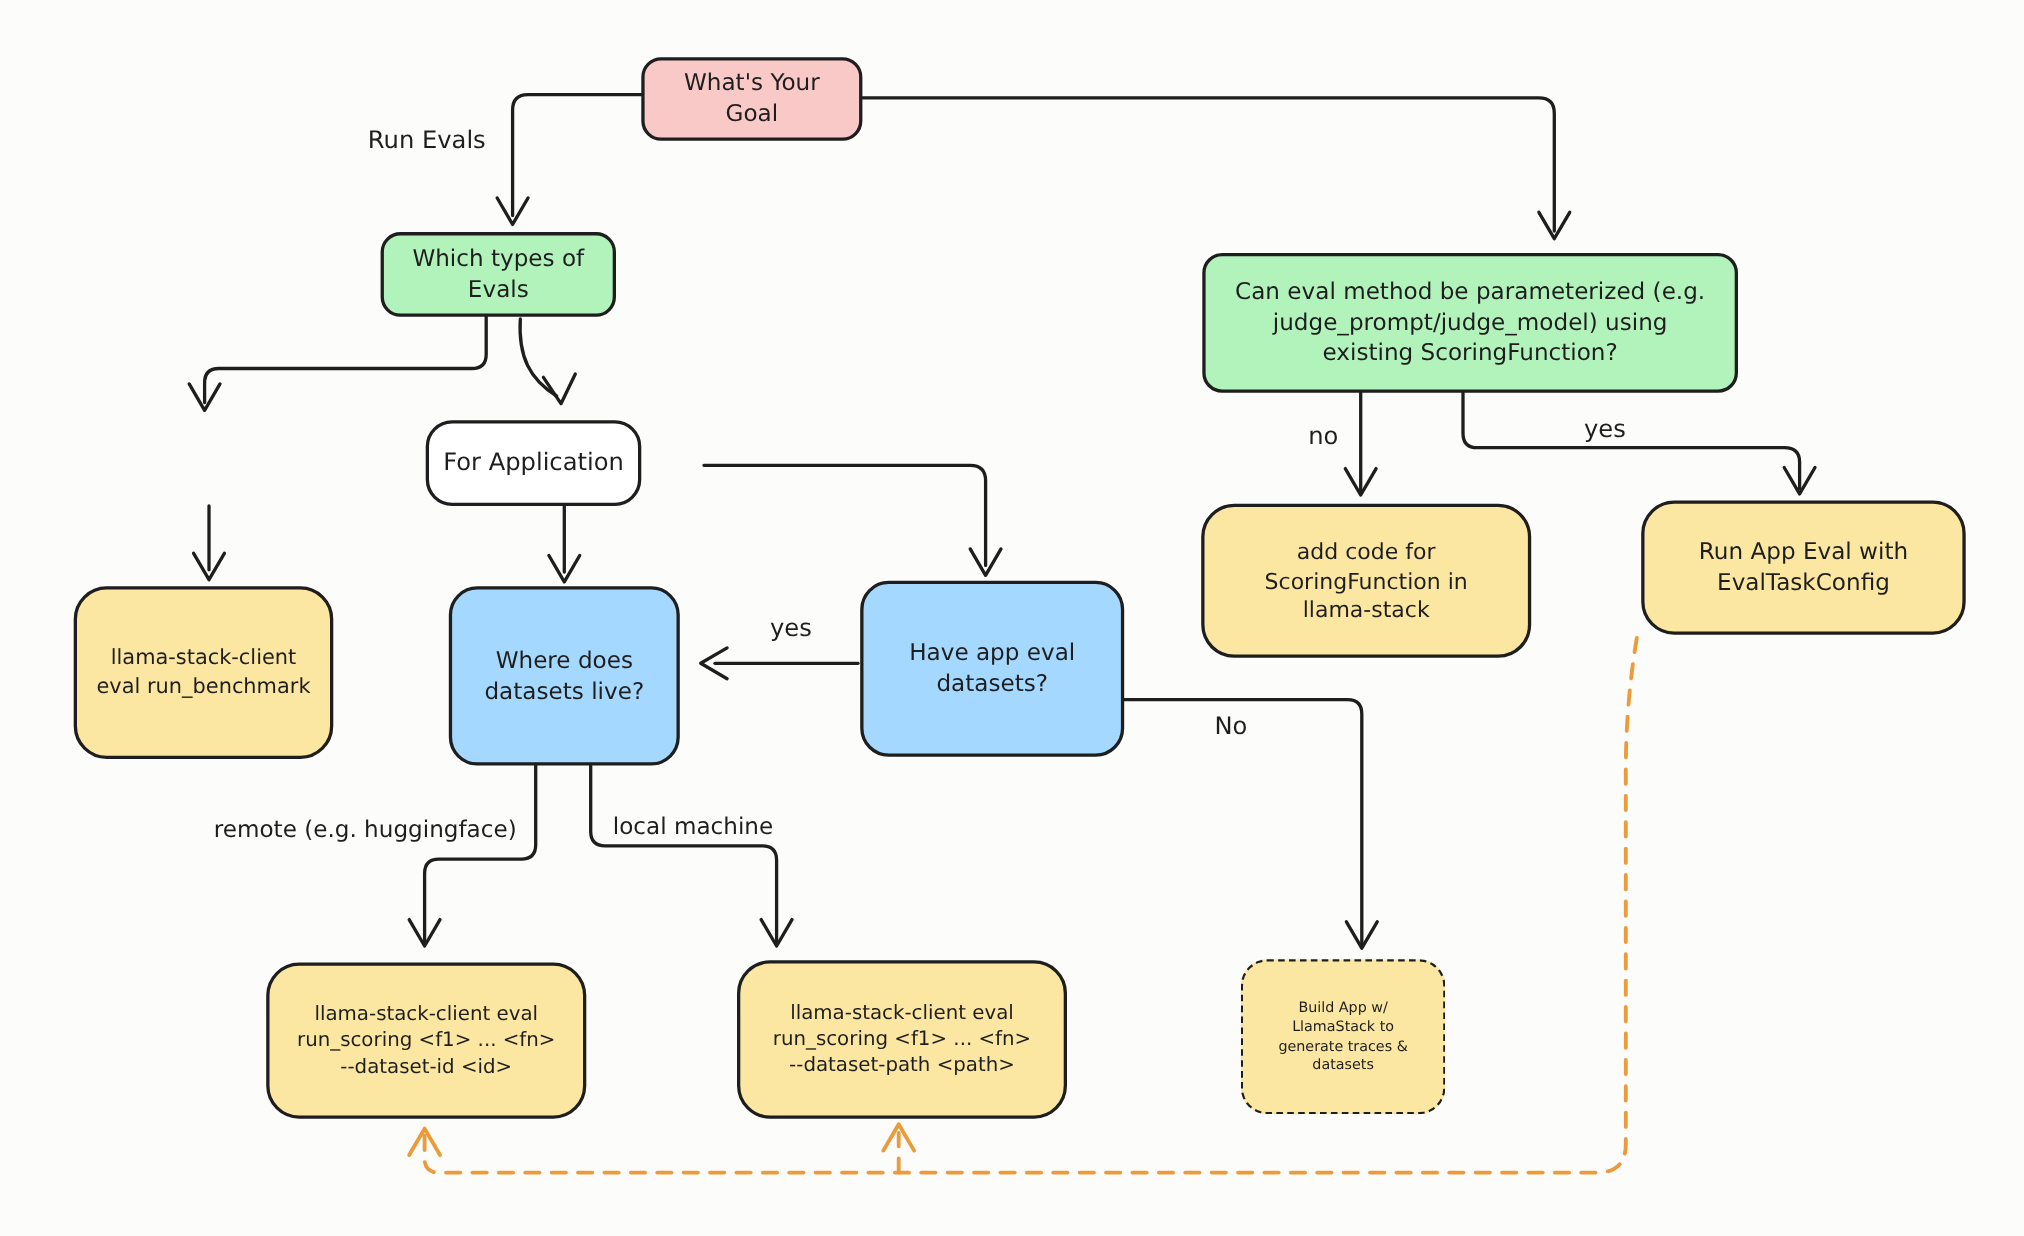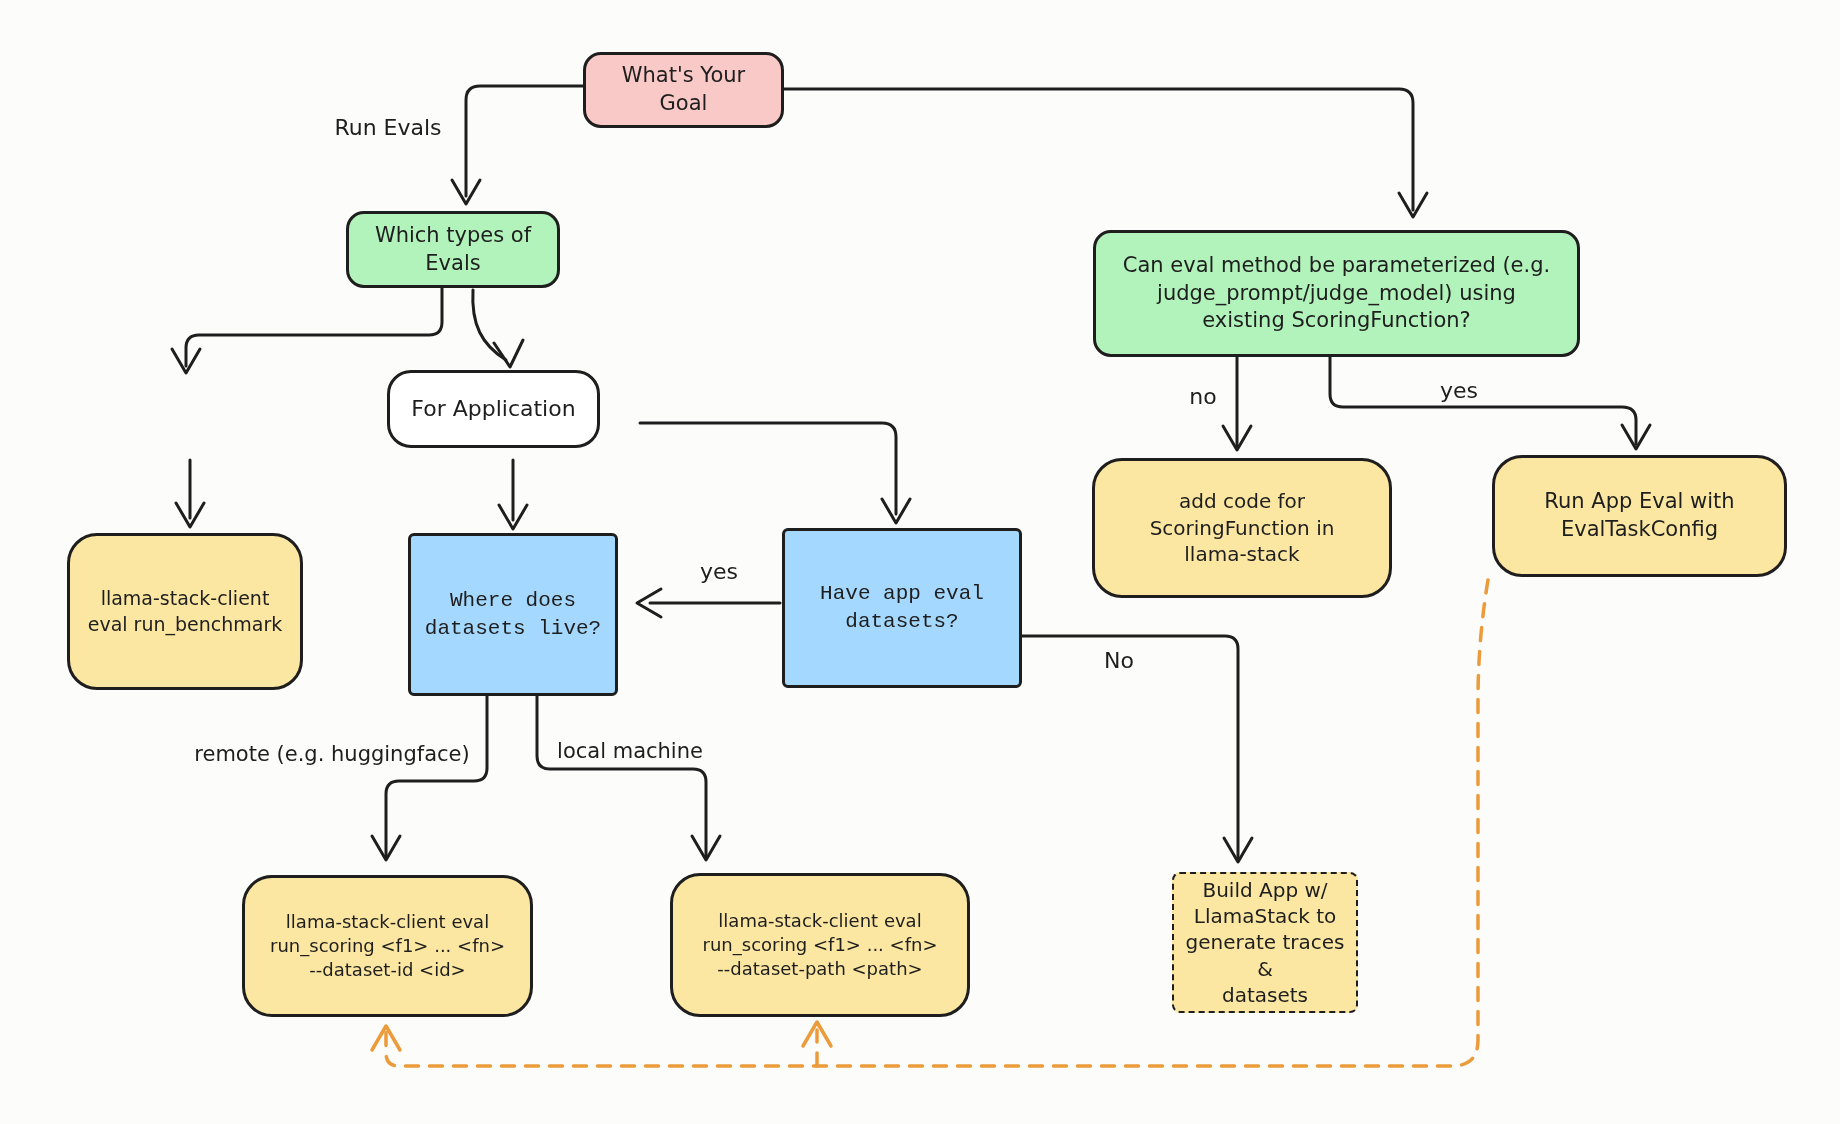--- a/index.html
+++ b/index.html
@@ -15,24 +15,24 @@
   svg.edges g.orange path.line{stroke-dasharray:13 11;}
   .node{
     position:absolute;box-sizing:border-box;border:3px solid var(--c-stroke);
     display:flex;align-items:center;justify-content:center;text-align:center;
     color:var(--c-stroke);font-size:21px;line-height:1.32;white-space:pre-line;
     border-radius:22px;padding:4px 8px;
   }
   .node.pink{background:var(--c-pink);border-radius:18px;}
   .node.green{background:var(--c-green);border-radius:18px;}
   .node.white{background:var(--c-white);border-radius:24px;font-size:22px;}
-  .node.blue{background:var(--c-blue);border-radius:6px;font-family:Liberation Mono, monospace;}
+  .node.blue{background:var(--c-blue);border-radius:26px;}
   .node.yellow{background:var(--c-yellow);border-radius:30px;}
   .node.cmd{font-size:18px;}
-  .node.dashed{border-style:dashed;font-size:20px;border-radius:8px;border-width:2.8px;margin-left:44px;}
+  .node.dashed{border-style:dashed;font-size:13px;border-radius:24px;border-width:2.8px;}
   .edge-label{
     position:absolute;transform:translate(-50%,-50%);color:var(--c-stroke);
     font-size:22px;line-height:1.25;text-align:center;white-space:pre-line;
   }
   .edge-label.small{font-size:21px;}
 </style>
 </head>
 <body>
 
 <div class="canvas">
@@ -98,21 +98,21 @@
     </g>
   </svg>
 
   <div class="node green" style="left:346px;top:211px;width:214px;height:77px">Which types of
 Evals</div>
 
   <div class="node pink" style="left:583px;top:52px;width:201px;height:76px">What's Your
 Goal</div>
 
 
-  <div class="node white" style="left:387px;top:370px;width:213px;height:78px">For Application</div>
+  <div class="node white" style="left:387px;top:382px;width:196px;height:78px">For Application</div>
 
   <div class="node yellow cmd" style="left:67px;top:533px;width:236px;height:157px;font-size:19px">llama-stack-client
 eval run_benchmark</div>
 
   <div class="node blue" style="left:408px;top:533px;width:210px;height:163px">Where does
 datasets live?</div>
 
   <div class="node blue" style="left:782px;top:528px;width:240px;height:160px">Have app eval
 datasets?</div>
 

